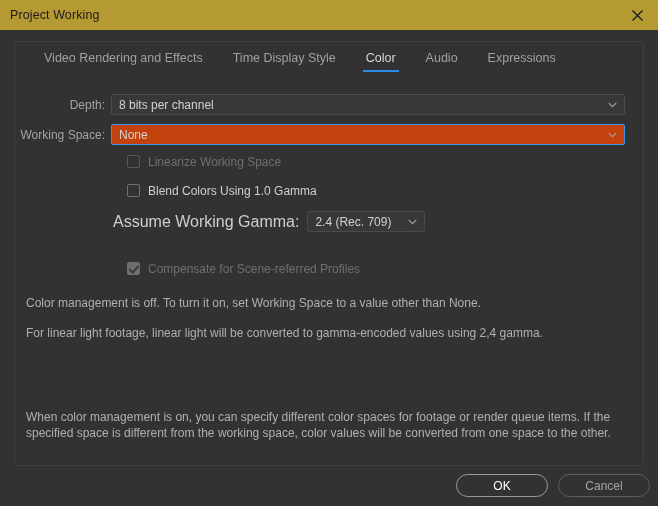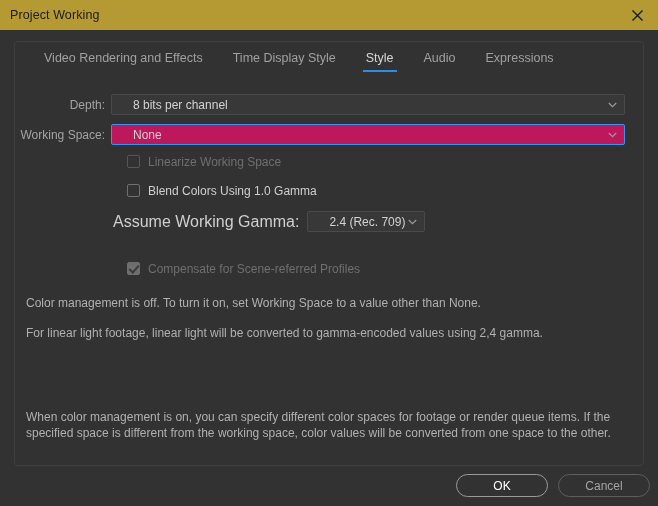--- a/index.html
+++ b/index.html
@@ -119,29 +119,29 @@
 
   
   .select {
     position: relative;
     height: 21px;
     background: #383838;
     border: 1px solid #4a4a4a;
     border-radius: 2px;
     display: flex;
     align-items: center;
-    padding-left: 21px;
+    padding-left: 7px;
     padding-right: 22px;
     font-size: 12px;
     color: #d2d2d2;
     white-space: nowrap;
   }
   .select.focused {
     border: 1px solid #3a93ec;
-    background: #be185d;
+    background: #c2410c;
   }
   .select .chev {
     position: absolute;
     right: 7px;
     top: 50%;
     transform: translateY(-50%);
     color: #9a9a9a;
     display: flex;
   }
   .select .chev svg { display: block; }
@@ -246,21 +246,21 @@
   <div class="panel">
 
     <div class="tabs">
       <div class="tab">
         <span>Video Rendering and Effects</span>
       </div>
       <div class="tab">
         <span>Time Display Style</span>
       </div>
       <div class="tab active">
-        <span>Style</span>
+        <span>Color</span>
       </div>
       <div class="tab">
         <span>Audio</span>
       </div>
       <div class="tab">
         <span>Expressions</span>
       </div>
     </div>
 
     <div class="form">

